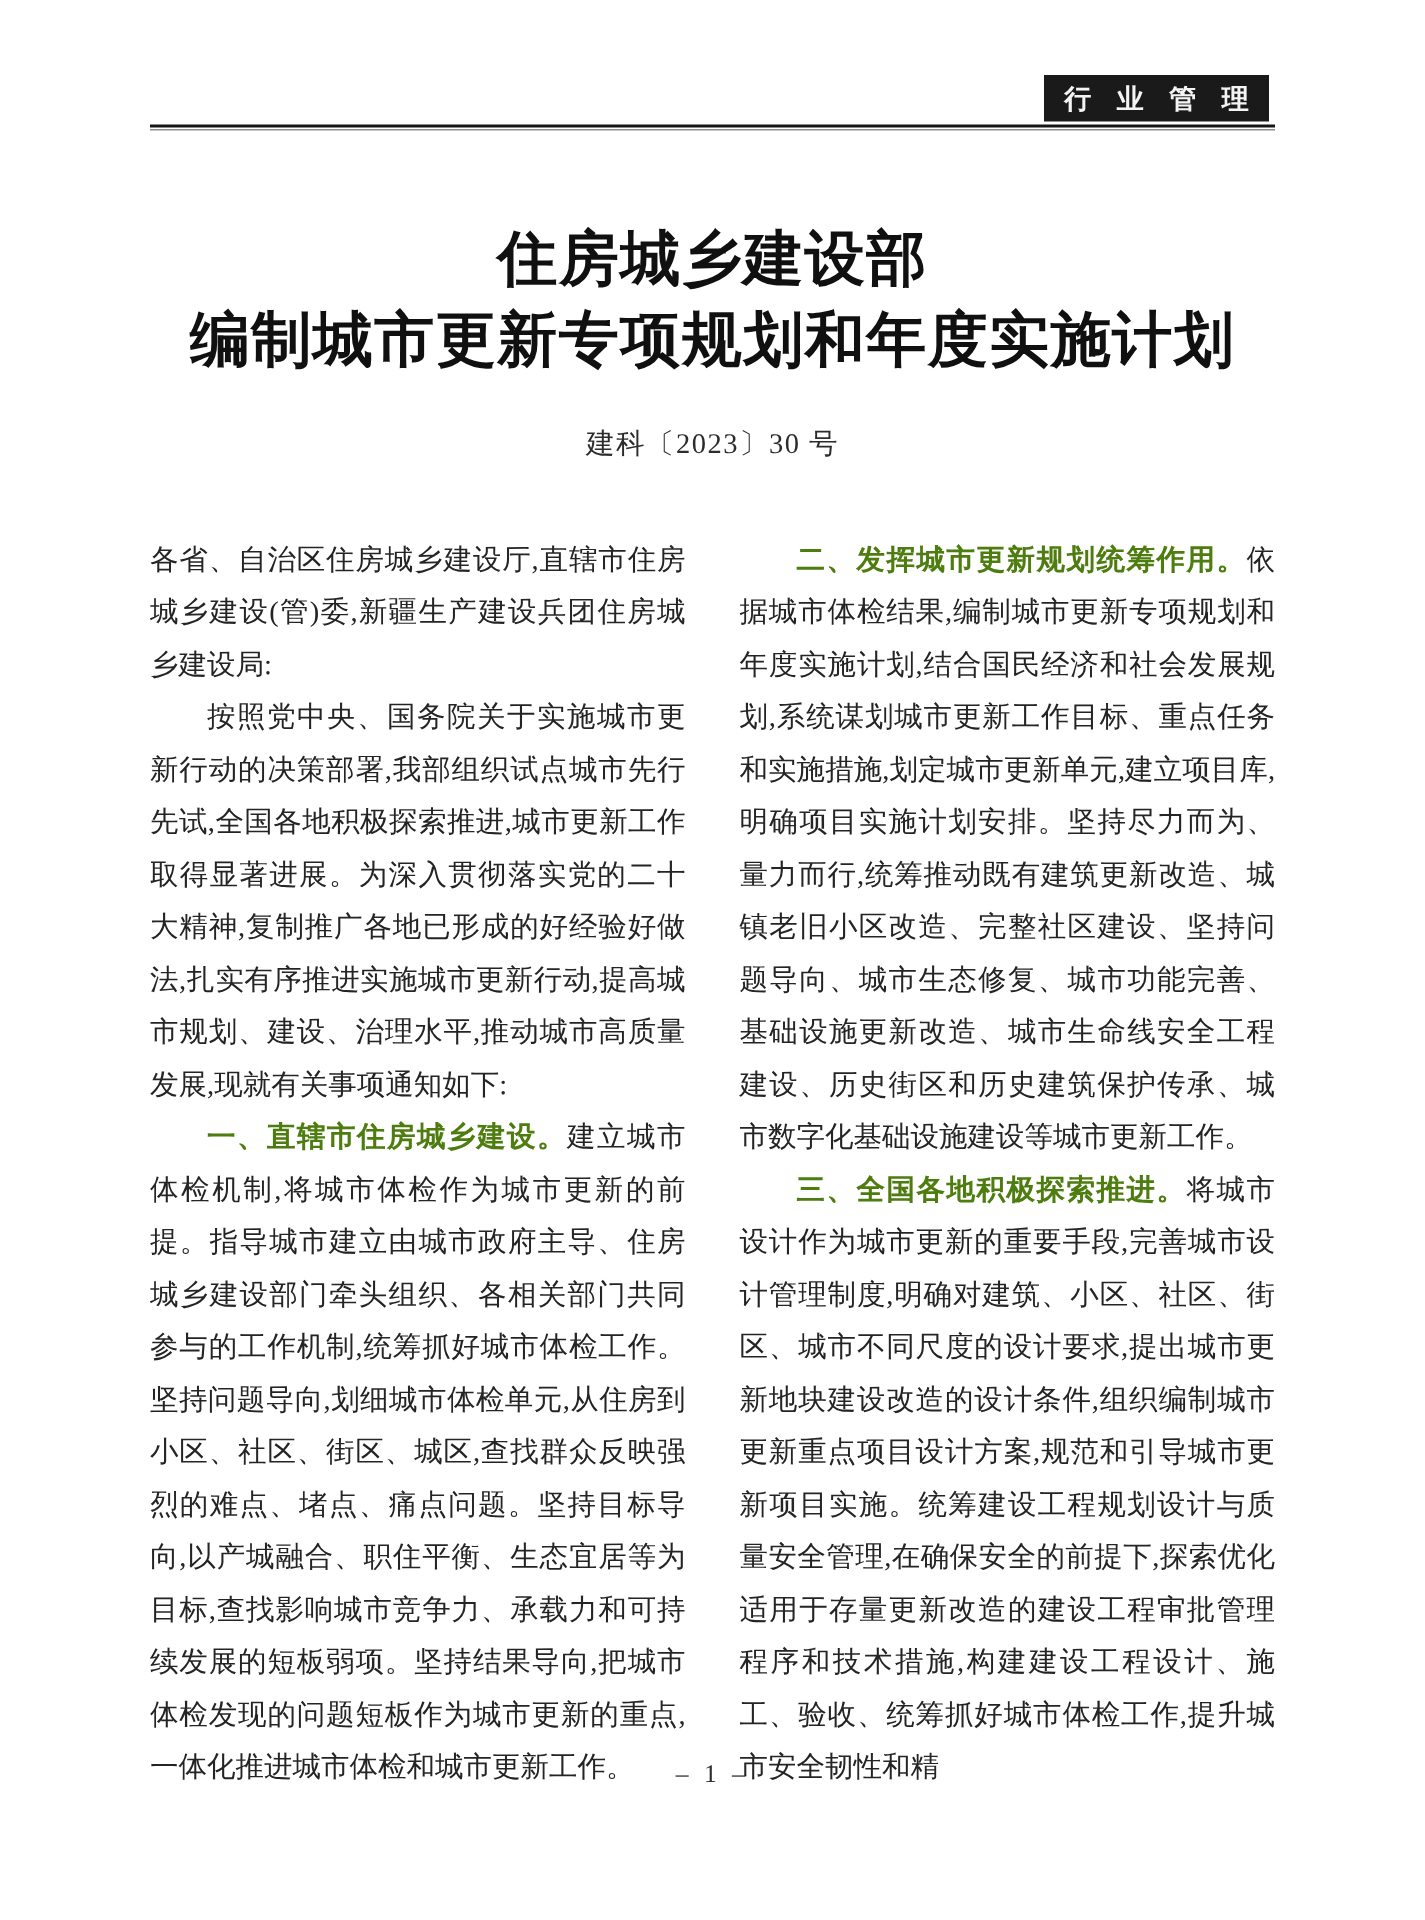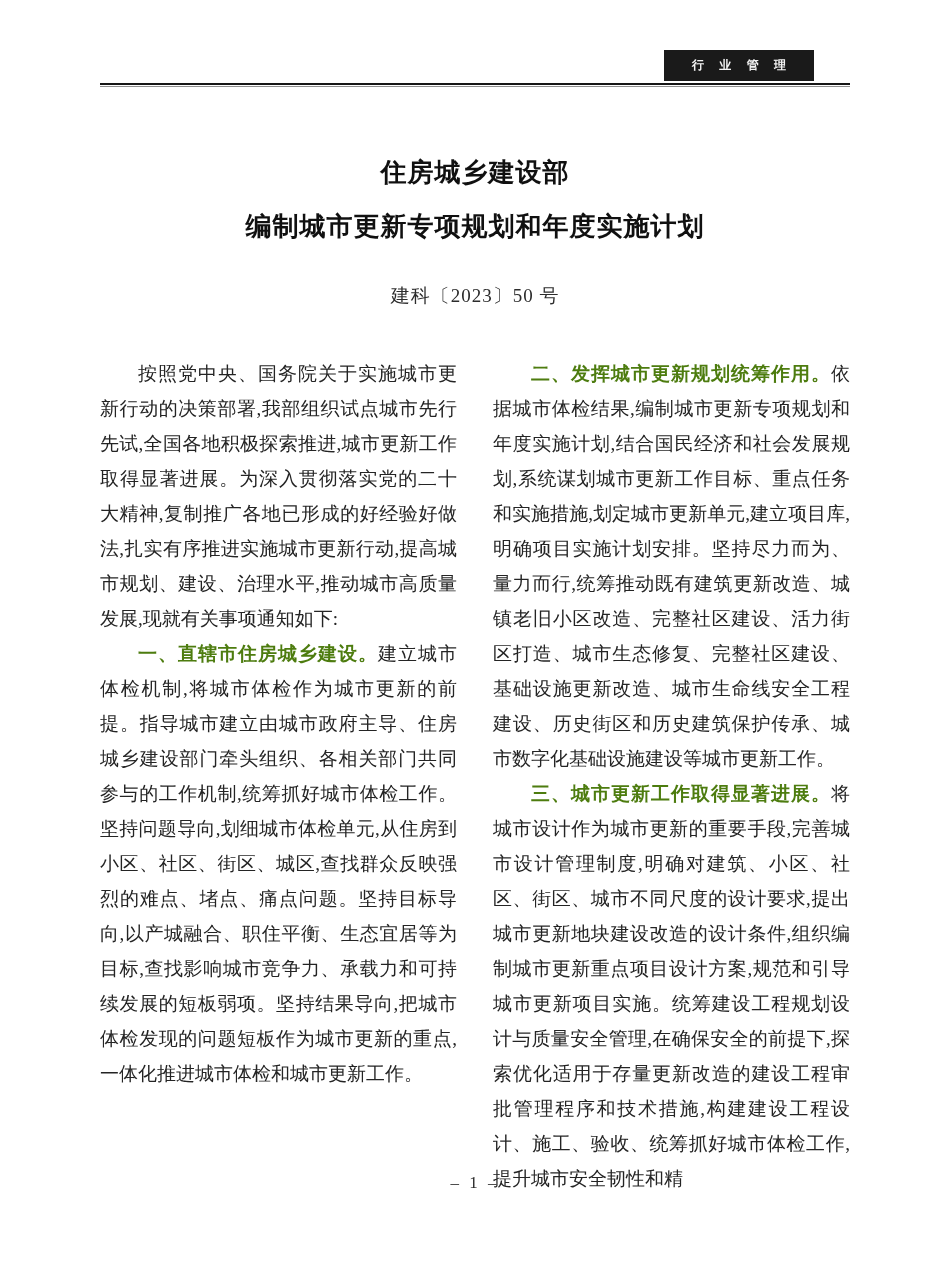--- a/index.html
+++ b/index.html
@@ -7,36 +7,36 @@
     position:relative;
     width:950px;height:1280px;
     margin:0 auto;
     background:#ffffff;
     overflow:hidden;
     font-family:"Liberation Serif","DejaVu Serif",serif;
     color:#242424;
   }
   
   .header-tag{
-    position:absolute;left:664px;top:50px;
+    position:absolute;left:696px;top:50px;
     width:150px;height:31px;box-sizing:border-box;
     background:#1a1a1a;color:#f4f4f4;
     font-family:"Liberation Sans","DejaVu Sans",sans-serif;
-    font-size:12px;font-weight:bold;
+    font-size:18px;font-weight:bold;
     display:flex;align-items:center;justify-content:center;
     letter-spacing:6px;padding-left:6px;
   }
   .top-rule{position:absolute;left:100px;top:83px;width:750px;}
   .top-rule .thick{height:2px;background:#161616;}
   .top-rule .thin{height:1px;background:#8f8f8f;margin-top:1px;}
   
   .doc-title{
     position:absolute;left:0;top:146px;width:100%;
     text-align:center;font-weight:bold;color:#101010;
-    font-size:26px;line-height:54px;letter-spacing:1px;
+    font-size:40px;line-height:54px;letter-spacing:1px;
   }
   .doc-number{
     position:absolute;left:0;top:283px;width:100%;
     text-align:center;font-size:19px;color:#2c2c2c;letter-spacing:1px;
   }
   
   .body-columns{
     position:absolute;left:100px;top:356px;width:750px;
     display:flex;gap:36px;
   }
@@ -71,31 +71,32 @@
   <div class="top-rule">
     <div class="thick"></div>
     <div class="thin"></div>
   </div>
 
   <div class="doc-title">
     <div>住房城乡建设部</div>
     <div>编制城市更新专项规划和年度实施计划</div>
   </div>
 
-  <div class="doc-number">建科〔2023〕50 号</div>
+  <div class="doc-number">建科〔2023〕30 号</div>
 
   <div class="body-columns">
 
     <div class="col">
+      <p><span>各省、自治区住房城乡建设厅,直辖市住房城乡建设(管)委,新疆生产建设兵团住房城乡建设局:</span></p>
       <p class="indent"><span>按照党中央、国务院关于实施城市更新行动的决策部署,我部组织试点城市先行先试,全国各地积极探索推进,城市更新工作取得显著进展。为深入贯彻落实党的二十大精神,复制推广各地已形成的好经验好做法,扎实有序推进实施城市更新行动,提高城市规划、建设、治理水平,推动城市高质量发展,现就有关事项通知如下:</span></p>
       <p class="indent"><span class="lead">一、直辖市住房城乡建设。</span><span>建立城市体检机制,将城市体检作为城市更新的前提。指导城市建立由城市政府主导、住房城乡建设部门牵头组织、各相关部门共同参与的工作机制,统筹抓好城市体检工作。坚持问题导向,划细城市体检单元,从住房到小区、社区、街区、城区,查找群众反映强烈的难点、堵点、痛点问题。坚持目标导向,以产城融合、职住平衡、生态宜居等为目标,查找影响城市竞争力、承载力和可持续发展的短板弱项。坚持结果导向,把城市体检发现的问题短板作为城市更新的重点,一体化推进城市体检和城市更新工作。</span></p>
     </div>
 
     <div class="col">
-      <p class="indent"><span class="lead">二、发挥城市更新规划统筹作用。</span><span>依据城市体检结果,编制城市更新专项规划和年度实施计划,结合国民经济和社会发展规划,系统谋划城市更新工作目标、重点任务和实施措施,划定城市更新单元,建立项目库,明确项目实施计划安排。坚持尽力而为、量力而行,统筹推动既有建筑更新改造、城镇老旧小区改造、完整社区建设、活力街区打造、城市生态修复、完整社区建设、基础设施更新改造、城市生命线安全工程建设、历史街区和历史建筑保护传承、城市数字化基础设施建设等城市更新工作。</span></p>
-      <p class="indent"><span class="lead">三、城市更新工作取得显著进展。</span><span>将城市设计作为城市更新的重要手段,完善城市设计管理制度,明确对建筑、小区、社区、街区、城市不同尺度的设计要求,提出城市更新地块建设改造的设计条件,组织编制城市更新重点项目设计方案,规范和引导城市更新项目实施。统筹建设工程规划设计与质量安全管理,在确保安全的前提下,探索优化适用于存量更新改造的建设工程审批管理程序和技术措施,构建建设工程设计、施工、验收、统筹抓好城市体检工作,提升城市安全韧性和精</span></p>
+      <p class="indent"><span class="lead">二、发挥城市更新规划统筹作用。</span><span>依据城市体检结果,编制城市更新专项规划和年度实施计划,结合国民经济和社会发展规划,系统谋划城市更新工作目标、重点任务和实施措施,划定城市更新单元,建立项目库,明确项目实施计划安排。坚持尽力而为、量力而行,统筹推动既有建筑更新改造、城镇老旧小区改造、完整社区建设、坚持问题导向、城市生态修复、城市功能完善、基础设施更新改造、城市生命线安全工程建设、历史街区和历史建筑保护传承、城市数字化基础设施建设等城市更新工作。</span></p>
+      <p class="indent"><span class="lead">三、全国各地积极探索推进。</span><span>将城市设计作为城市更新的重要手段,完善城市设计管理制度,明确对建筑、小区、社区、街区、城市不同尺度的设计要求,提出城市更新地块建设改造的设计条件,组织编制城市更新重点项目设计方案,规范和引导城市更新项目实施。统筹建设工程规划设计与质量安全管理,在确保安全的前提下,探索优化适用于存量更新改造的建设工程审批管理程序和技术措施,构建建设工程设计、施工、验收、统筹抓好城市体检工作,提升城市安全韧性和精</span></p>
     </div>
 
   </div>
 
   <div class="page-number">– 1 –</div>
 
 </div>
 
 </body></html>

